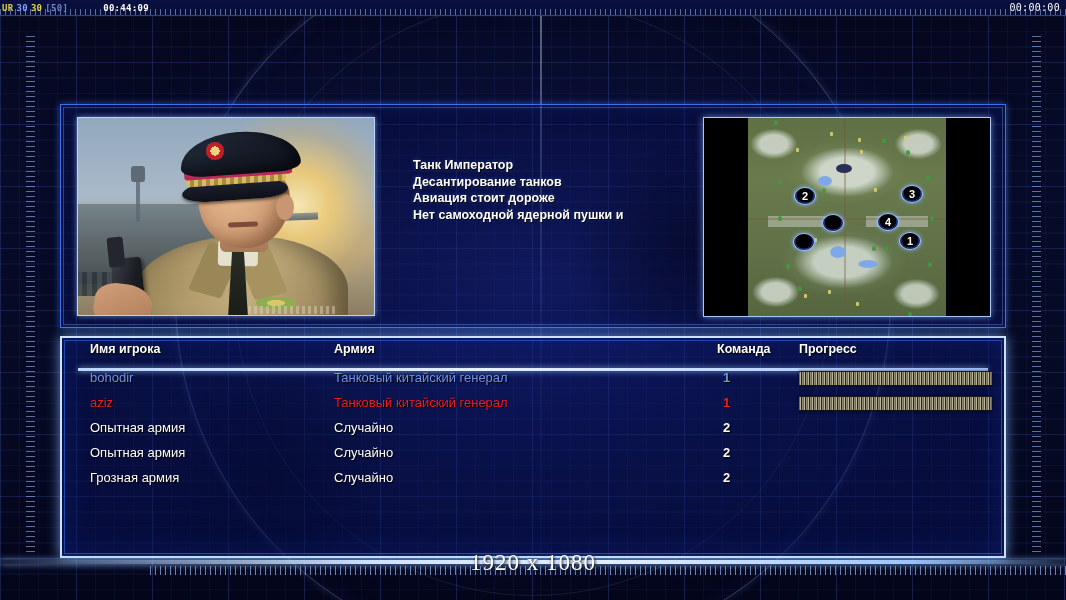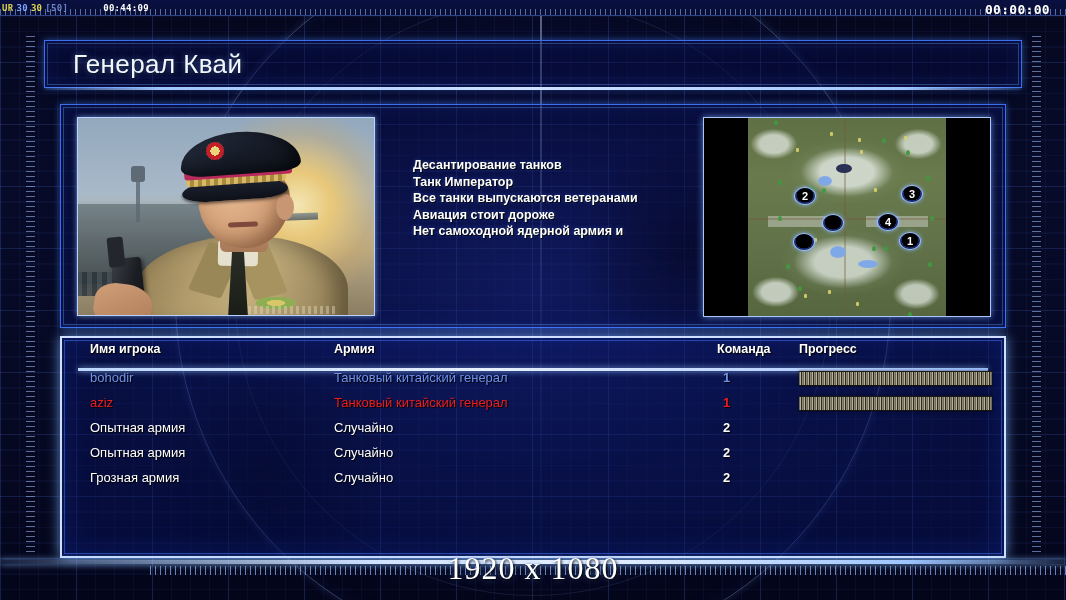--- a/index.html
+++ b/index.html
@@ -69,23 +69,23 @@
     background-image:repeating-linear-gradient(to right, rgba(150,185,255,.55) 0 1px, transparent 1px 5px);
     opacity:.55;
   }
   .hud-stat{ position:relative; z-index:2; padding-left:2px; display:flex; gap:3px; align-items:center;}
   .hud-stat .s-ur{ color:#d8cf4d; }
   .hud-stat .s-n1{ color:#7ea6ff; }
   .hud-stat .s-n2{ color:#e3d94e; }
   .hud-stat .s-br{ color:#6d83c8; }
   .hud-stat .s-time{ color:#ffffff;margin-left:32px; }
   .hud-clock{
-    position:absolute; right:16px; top:2px; z-index:2;
+    position:absolute; right:6px; top:2px; z-index:2;
     font-family:"DejaVu Sans Mono", monospace;
-    font-size:13px; font-weight:bold; color:#ffffff;
+    font-size:10px; font-weight:normal; color:#ffffff;
   }
 
   
   .panel{
     position:absolute;
     border:1px solid #3a6ff0;
     background:rgba(8,16,80,.34);
     box-shadow:0 0 7px rgba(70,130,255,.55), inset 0 0 22px rgba(20,45,150,.30);
   }
   .panel::before{
@@ -379,21 +379,21 @@
   #ruler-topband{ left:0; top:9px; right:0; height:6px; opacity:.5; }
 
   #bottom-glow{
     position:absolute; left:0; right:0; top:560px; height:4px;
     background:linear-gradient(90deg, rgba(130,180,255,.15), #cfe2ff 35%, #e8f1ff 55%, #9fc6ff 85%, rgba(130,180,255,.15));
     box-shadow:0 0 7px rgba(140,190,255,.8);
   }
   #resolution-label{
     position:absolute; left:0; right:0; top:550px;
     text-align:center; font-family:"Liberation Serif", serif;
-    font-size:32px; color:#ffffff; letter-spacing:1px;
+    font-size:23px; color:#ffffff; letter-spacing:1px;
     text-shadow:1px 1px 3px #000, 0 0 7px rgba(120,170,255,.5);
     z-index:20;
   }
 </style>
 </head>
 <body>
 
 <div id="screen">
 
   <div class="grid-lines"></div>
@@ -414,24 +414,20 @@
       <span class="s-time">00:44:09</span>
     </div>
     <div class="hud-clock">00:00:00</div>
   </div>
   <div class="ruler" id="ruler-topband"></div>
 
   <div class="ruler vert" id="ruler-left"></div>
   <div class="ruler vert" id="ruler-right"></div>
   <div class="ruler" id="ruler-bottom"></div>
 
-  <div class="panel" id="title-panel">
-    <div id="page-title">Генерал Квай</div>
-    <div class="edge-b"></div>
-  </div>
 
   <div class="panel" id="info-panel">
 
     <div id="portrait-frame">
       <div class="portrait-art">
         <div class="pa-sky"></div>
         <div class="pa-tank"></div>
         <div class="pa-barrel"></div>
         <div class="pa-tread"></div>
         <div class="pa-pole"></div>
@@ -454,25 +450,24 @@
         <div class="pa-capcrown"></div>
         <div class="pa-capbadge"></div>
         <div class="pa-wing"></div>
         <div class="pa-gun"></div>
         <div class="pa-hand"></div>
         <div class="pa-signature"></div>
       </div>
     </div>
 
     <ul id="desc-list">
+      <li>Танк Император</li>
       <li>Десантирование танков</li>
-      <li>Танк Император</li>
-      <li>Все танки выпускаются ветеранами</li>
       <li>Авиация стоит дороже</li>
-      <li>Нет самоходной ядерной армия и</li>
+      <li>Нет самоходной ядерной пушки и</li>
     </ul>
 
     <div id="map-frame">
       <div id="map-image">
         <div class="mroad" style="left:20px; top:98px; width:64px; height:11px;"></div>
         <div class="mroad" style="left:118px; top:98px; width:62px; height:11px;"></div>
         <div class="mtrack" style="left:96px; top:0; width:2px; height:200px;"></div>
         <div class="mtrack" style="left:0; top:100px; width:198px; height:2px;"></div>
         <div class="mwater" style="left:88px; top:46px; width:16px; height:9px; background:#2a2f55;"></div>
         <div class="mwater" style="left:70px; top:58px; width:14px; height:10px;"></div>

